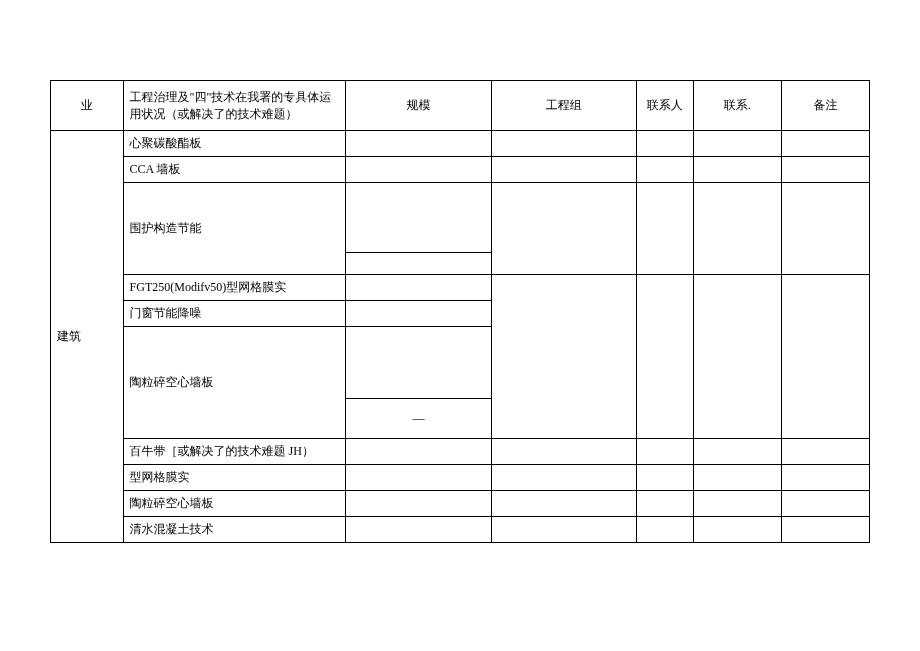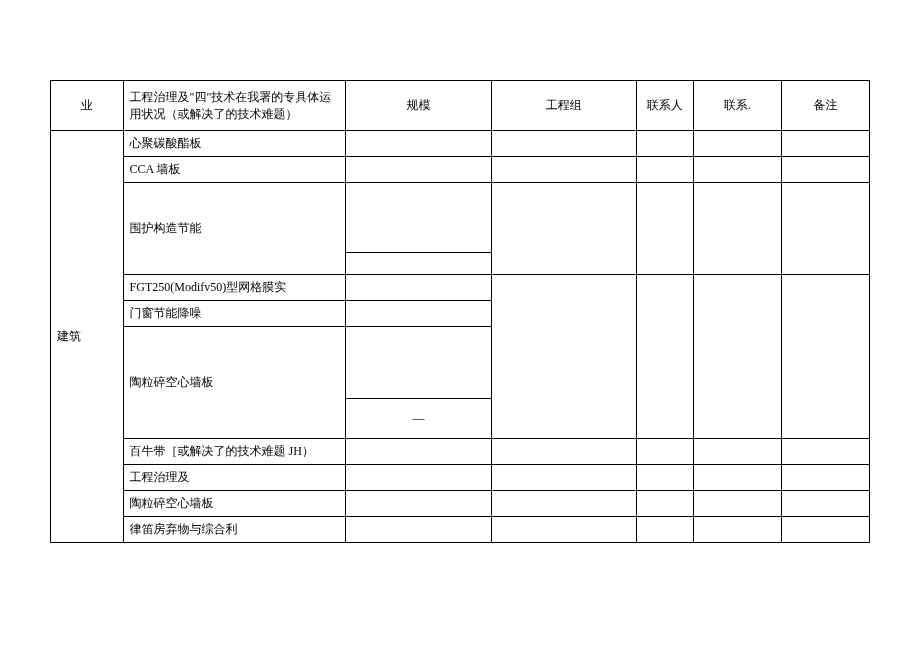--- a/index.html
+++ b/index.html
@@ -125,39 +125,39 @@
   <tr class="h-short">
     <td>百牛带［或解决了的技术难题 JH）</td>
     <td></td>
     <td></td>
     <td></td>
     <td></td>
     <td></td>
   </tr>
 
   <tr class="h-short">
-    <td>工程治理及</td>
+    <td>型网格膜实</td>
     <td></td>
     <td></td>
     <td></td>
     <td></td>
     <td></td>
   </tr>
 
   <tr class="h-short">
     <td>陶粒碎空心墙板</td>
     <td></td>
     <td></td>
     <td></td>
     <td></td>
     <td></td>
   </tr>
 
   <tr class="h-short">
-    <td>律笛房弃物与综合利</td>
+    <td>清水混凝土技术</td>
     <td></td>
     <td></td>
     <td></td>
     <td></td>
     <td></td>
   </tr>
 
 </tbody>
     </table>
 </div>

